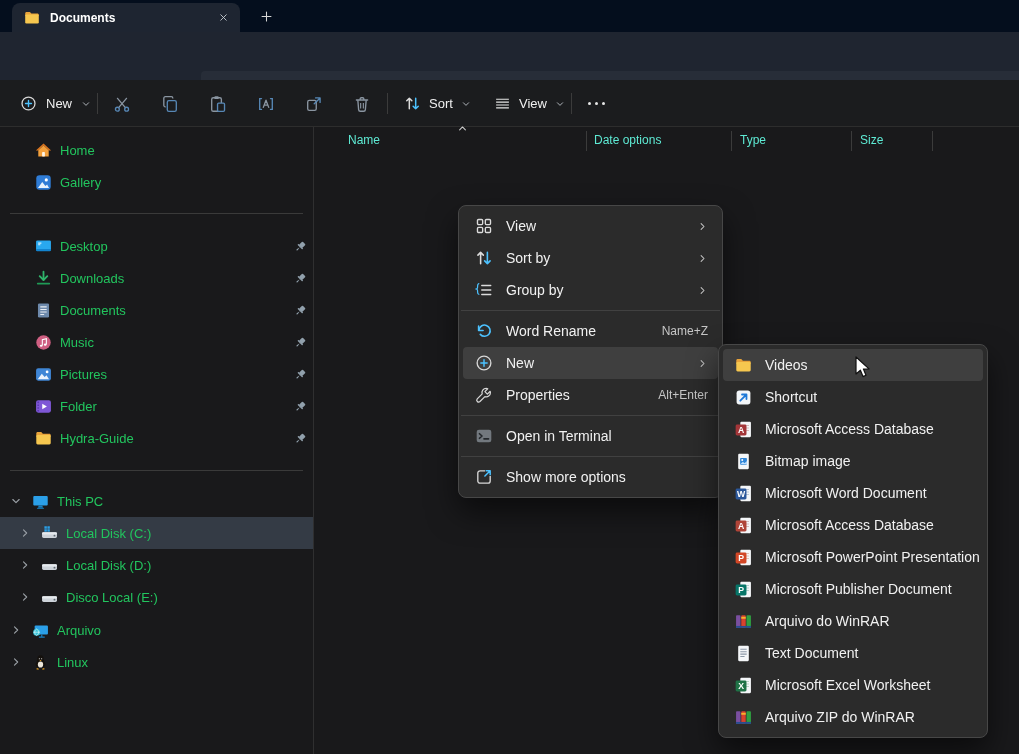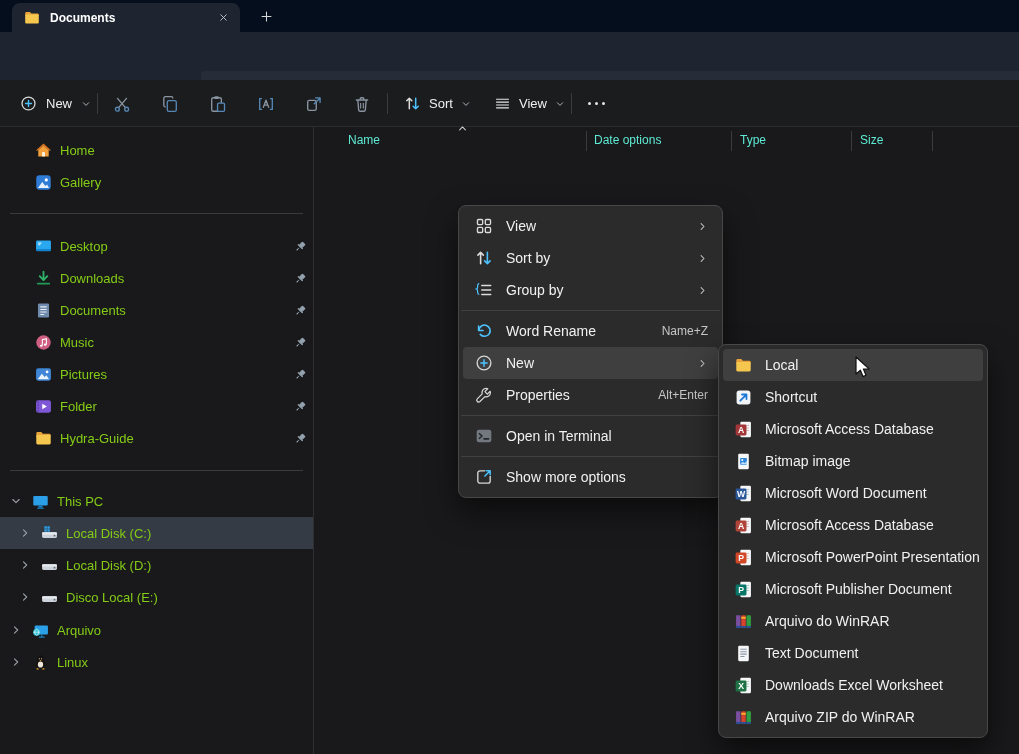--- a/index.html
+++ b/index.html
@@ -33,21 +33,21 @@
   .tbico svg{width:18px;height:18px;}
   .tbgroup{position:absolute;top:8px;height:31px;display:flex;align-items:center;gap:8px;
            font-size:13px;color:#f0f0f0;padding:0 8px;border-radius:4px;}
   .cvd{width:10px;height:10px;color:#b6bcc2;}
   .dots{display:flex;gap:4px;}
   .dots i{width:3px;height:3px;border-radius:50%;background:#e6e6e6;}
   
   .sidebar{position:absolute;left:0;top:127px;width:314px;height:627px;background:#19191b;
            border-right:1px solid #2f2f30;box-sizing:border-box;}
   .srow{position:absolute;left:0;width:313px;height:32px;display:flex;align-items:center;
-        font-size:13px;color:#84cc16;box-sizing:border-box;}
+        font-size:13px;color:#22c55e;box-sizing:border-box;}
   .srow.sel{background:#343b45;}
   .sico{width:17px;height:17px;flex:0 0 auto;}
   .schev{width:12px;height:12px;color:#9aa0a6;flex:0 0 auto;}
   .slabel{margin-left:8px;white-space:nowrap;}
   .spin{width:13px;height:13px;margin-left:auto;margin-right:6px;flex:0 0 auto;}
   .i0{padding-left:35px;}
   .it{padding-left:10px;}
   .ic1{padding-left:19px;}
   .mlt{margin-left:10px;}
   .sdiv{position:absolute;left:10px;width:293px;height:1px;background:#3a3a3a;}
@@ -677,21 +677,21 @@
       </svg>
     <span class="mlab">Show more options</span>
   </div>
 </div>
 
 <div class="menu sub">
   <div class="mi hl">
     <svg class="mic">
         <use href="#sym-folder"></use>
       </svg>
-    <span class="mlab">Local</span>
+    <span class="mlab">Videos</span>
   </div>
   <div class="mi">
     <svg class="mic">
         <use href="#sym-shortcut"></use>
       </svg>
     <span class="mlab">Shortcut</span>
   </div>
   <div class="mi">
     <svg class="mic">
         <use href="#sym-access"></use>
@@ -737,21 +737,21 @@
   <div class="mi">
     <svg class="mic">
         <use href="#sym-textdoc"></use>
       </svg>
     <span class="mlab">Text Document</span>
   </div>
   <div class="mi">
     <svg class="mic">
         <use href="#sym-excel"></use>
       </svg>
-    <span class="mlab">Downloads Excel Worksheet</span>
+    <span class="mlab">Microsoft Excel Worksheet</span>
   </div>
   <div class="mi">
     <svg class="mic">
         <use href="#sym-winrar"></use>
       </svg>
     <span class="mlab">Arquivo ZIP do WinRAR</span>
   </div>
 </div>
 
 <svg class="cursor" width="17" height="24" viewBox="0 0 17 24">

